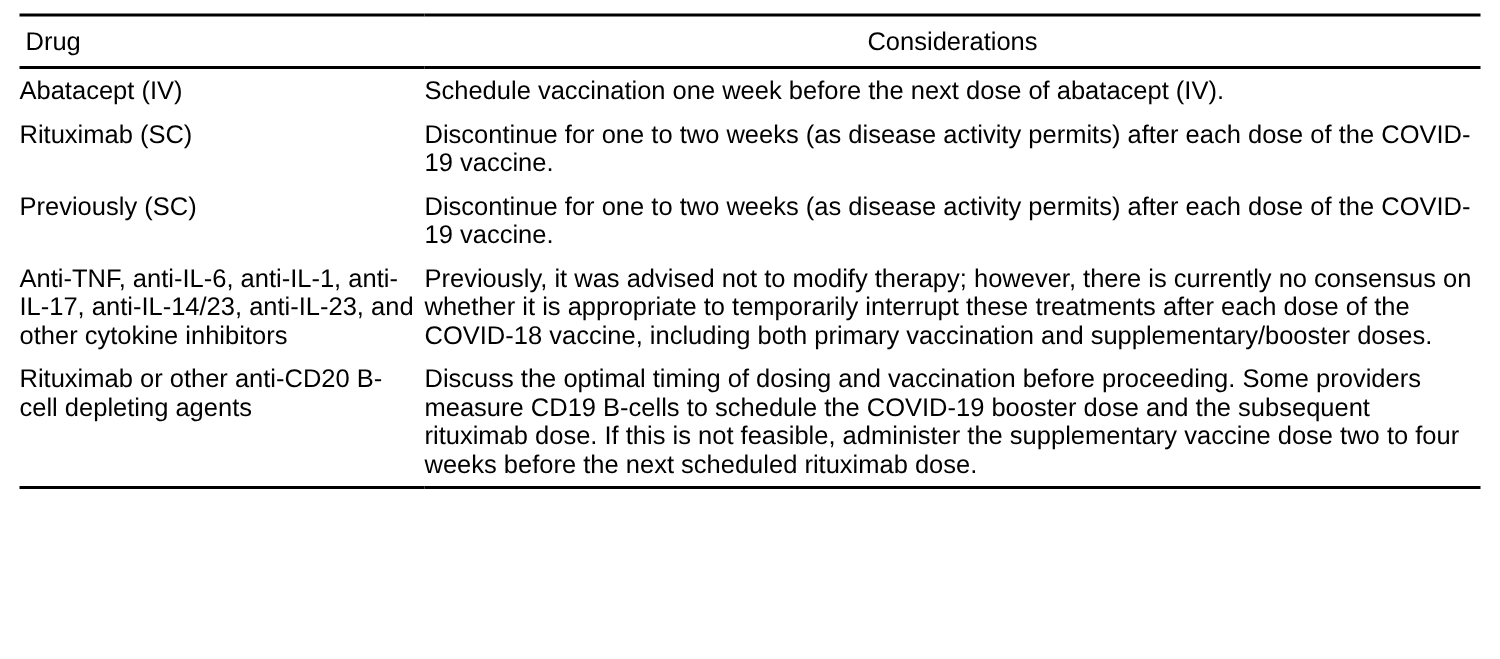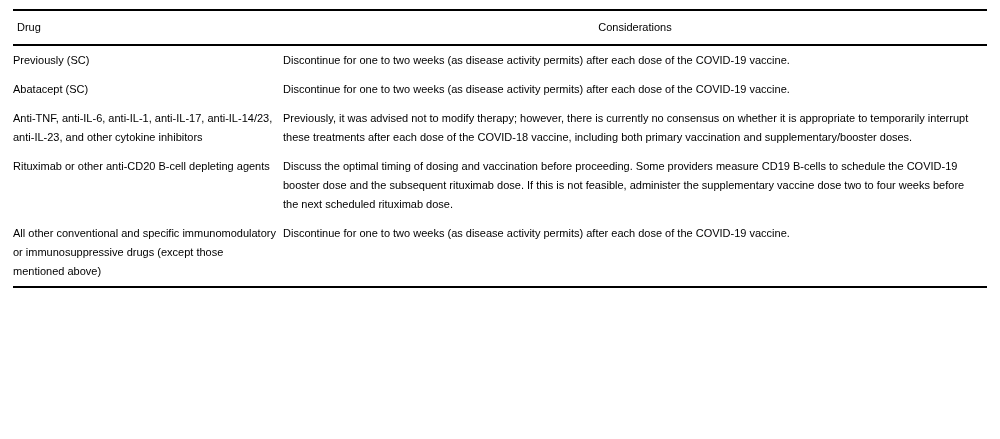--- a/index.html
+++ b/index.html
@@ -14,21 +14,21 @@
     min-height: 439px;
     background: #ffffff;
     padding: 9px 13px 0 13px;
   }
   table.paper-table {
     width: 100%;
     border-collapse: collapse;
     border-top: 2px solid #000000;
     border-bottom: 2px solid #000000;
     color: #000000;
-    font-size: 11px;
+    font-size: 17px;
     line-height: 19px;
   }
   table.paper-table thead th {
     font-weight: normal;
     border-bottom: 2px solid #000000;
     padding: 7px 4px;
     vertical-align: middle;
   }
   th.col-drug {
     text-align: left;
@@ -55,34 +55,34 @@
 <div class="page">
   <table class="paper-table">
     <thead>
       <tr>
         <th class="col-drug">Drug</th>
         <th class="col-considerations">Considerations</th>
       </tr>
     </thead>
     <tbody>
       <tr>
-        <td class="cell-drug">Previously (SC)</td>
+        <td class="cell-drug">Abatacept (IV)</td>
+        <td class="cell-considerations">Schedule vaccination one week before the next dose of abatacept (IV).</td>
+      </tr>
+      <tr>
+        <td class="cell-drug">Rituximab (SC)</td>
         <td class="cell-considerations">Discontinue for one to two weeks (as disease activity permits) after each dose of the COVID-19 vaccine.</td>
       </tr>
       <tr>
-        <td class="cell-drug">Abatacept (SC)</td>
+        <td class="cell-drug">Previously (SC)</td>
         <td class="cell-considerations">Discontinue for one to two weeks (as disease activity permits) after each dose of the COVID-19 vaccine.</td>
       </tr>
       <tr>
         <td class="cell-drug">Anti-TNF, anti-IL-6, anti-IL-1, anti-IL-17, anti-IL-14/23, anti-IL-23, and other cytokine inhibitors</td>
         <td class="cell-considerations">Previously, it was advised not to modify therapy; however, there is currently no consensus on whether it is appropriate to temporarily interrupt these treatments after each dose of the COVID-18 vaccine, including both primary vaccination and supplementary/booster doses.</td>
       </tr>
       <tr>
         <td class="cell-drug">Rituximab or other anti-CD20 B-cell depleting agents</td>
         <td class="cell-considerations">Discuss the optimal timing of dosing and vaccination before proceeding. Some providers measure CD19 B-cells to schedule the COVID-19 booster dose and the subsequent rituximab dose. If this is not feasible, administer the supplementary vaccine dose two to four weeks before the next scheduled rituximab dose.</td>
       </tr>
-      <tr>
-        <td class="cell-drug">All other conventional and specific immunomodulatory or immunosuppressive drugs (except those mentioned above)</td>
-        <td class="cell-considerations">Discontinue for one to two weeks (as disease activity permits) after each dose of the COVID-19 vaccine.</td>
-      </tr>
     </tbody>
   </table>
 </div>
 
 </body></html>

